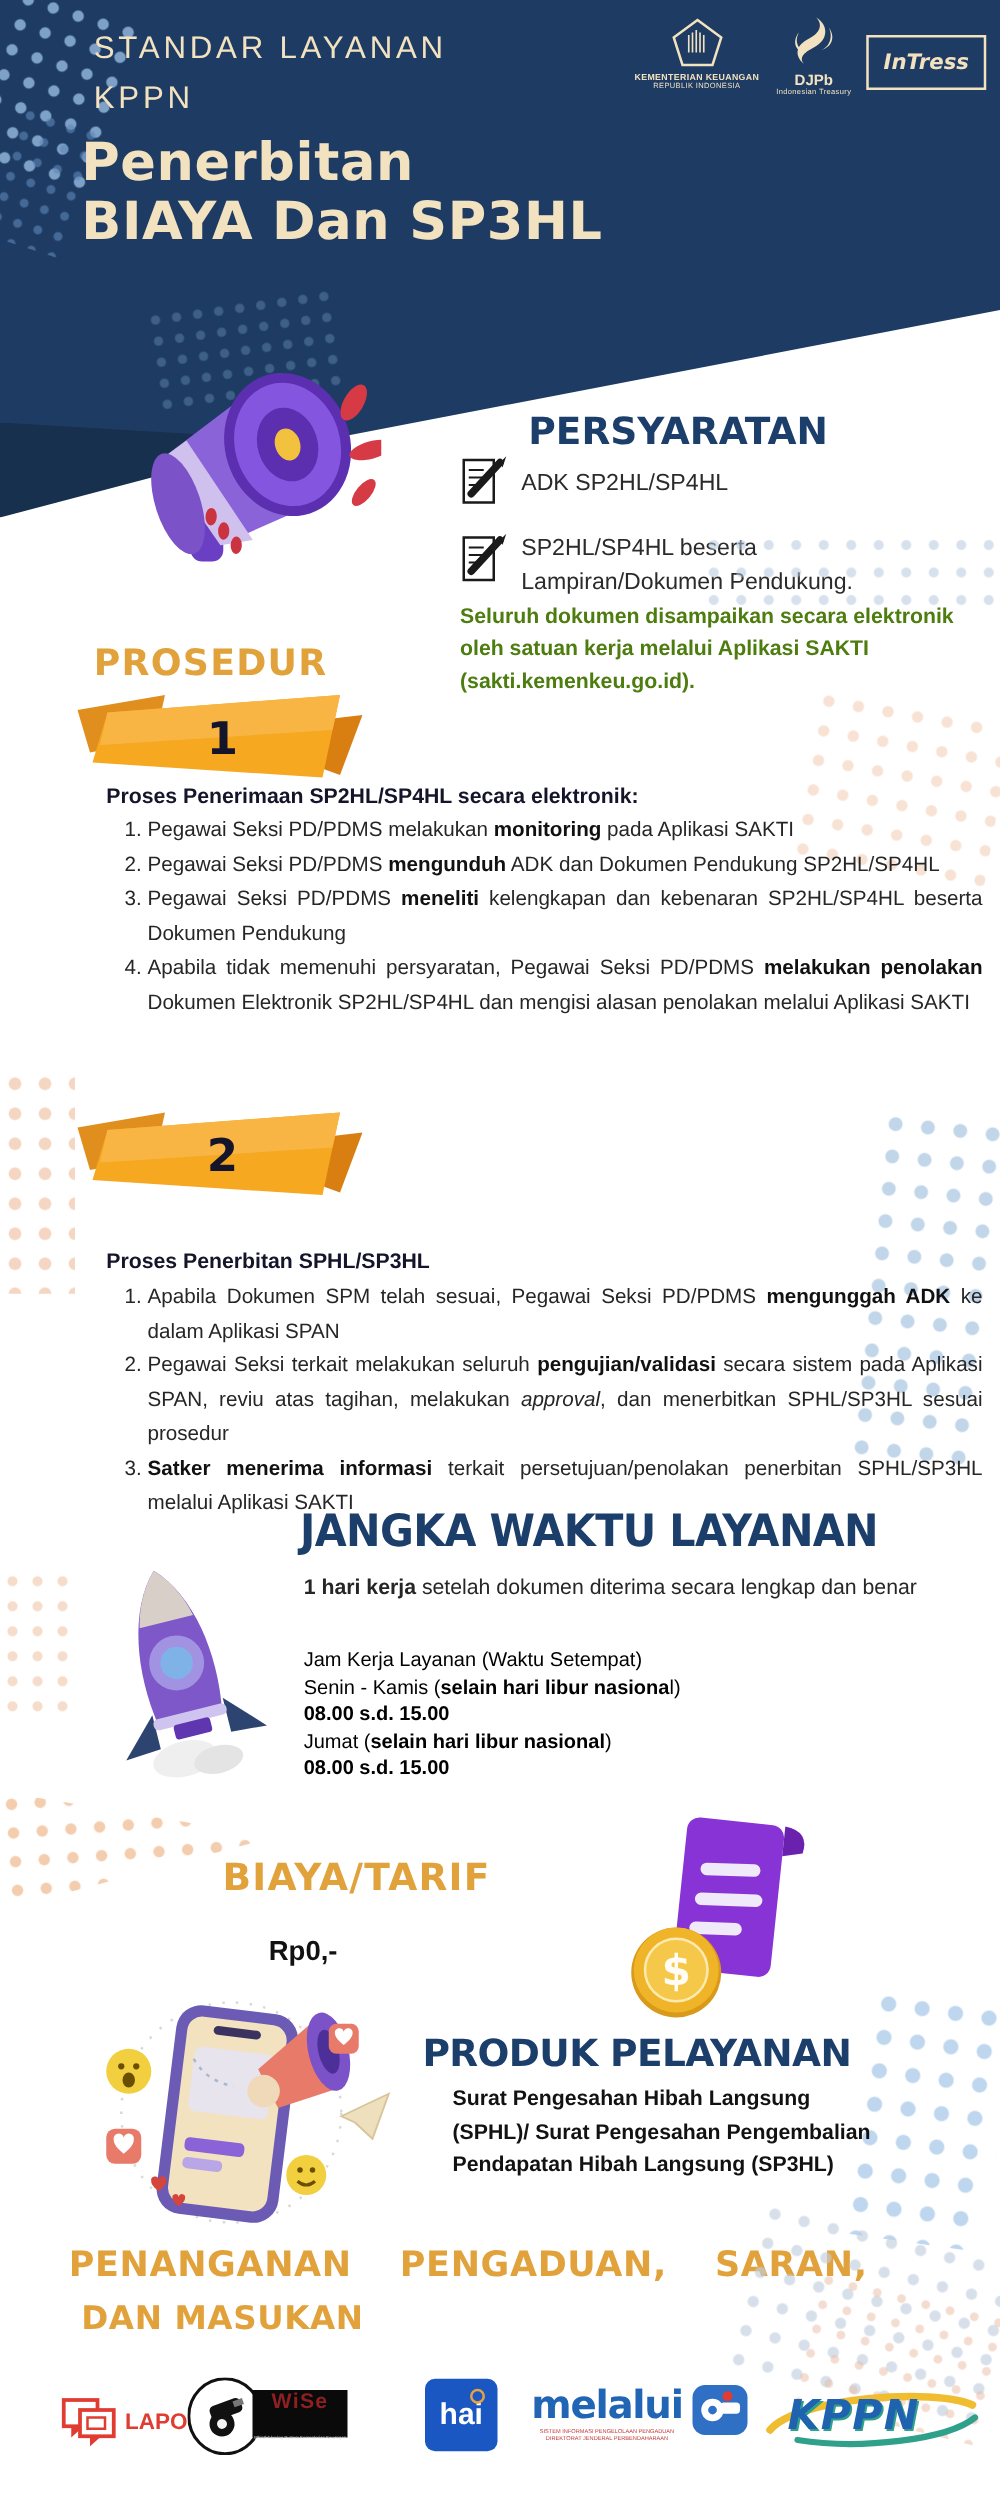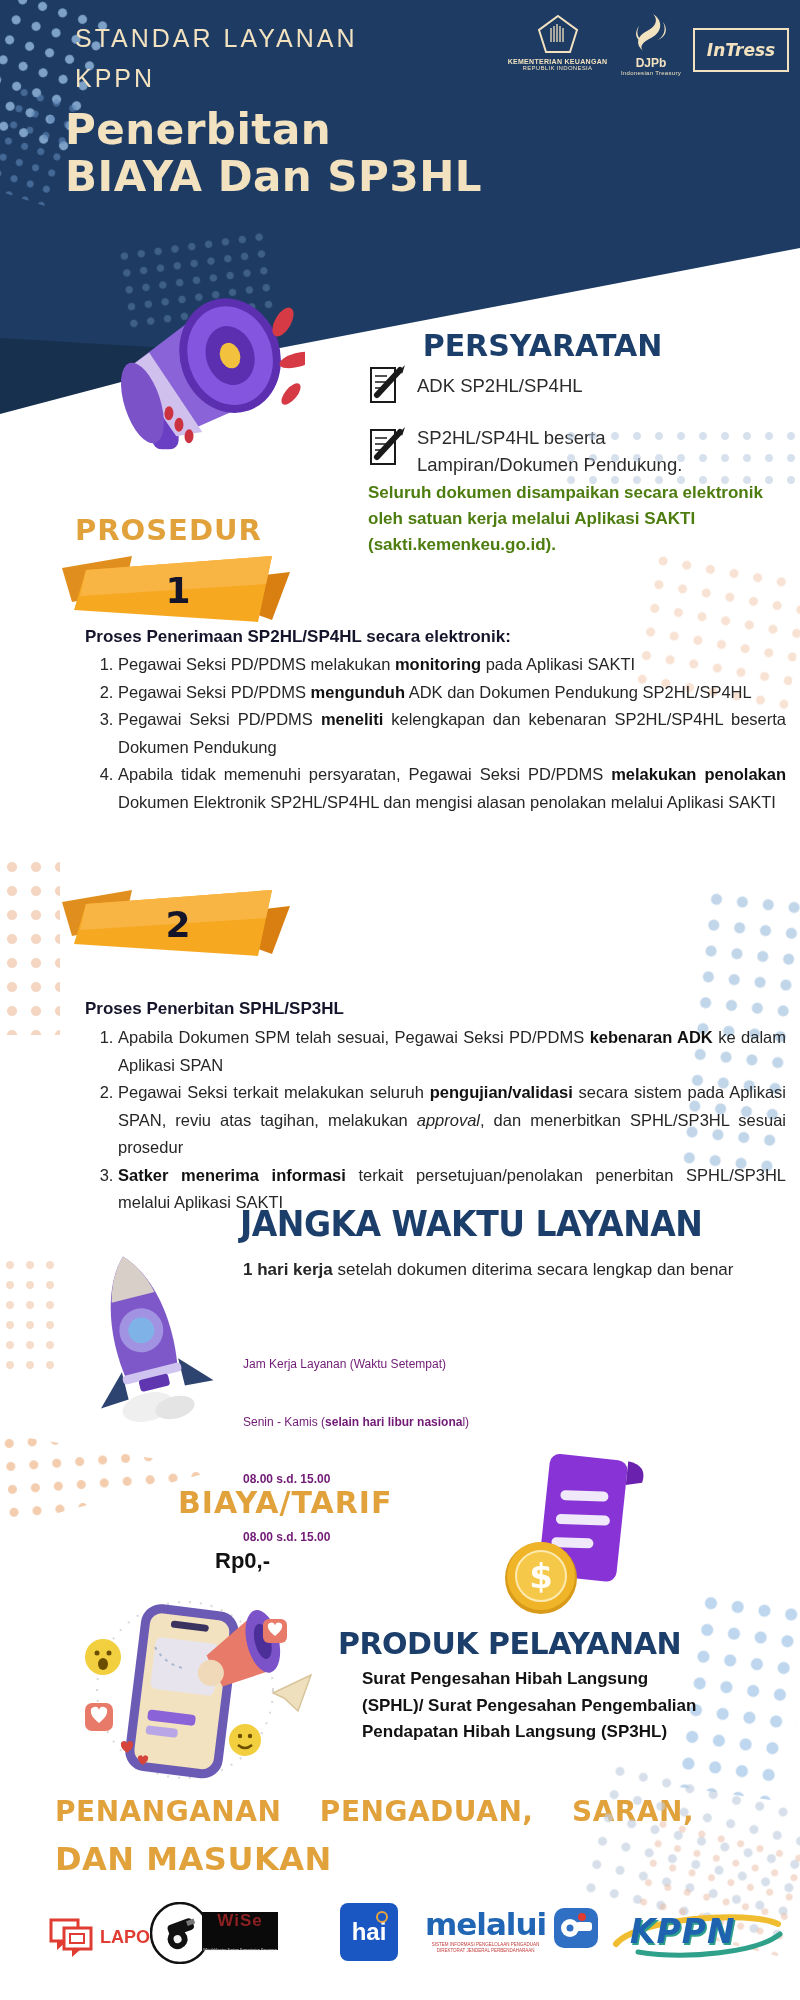--- a/index.html
+++ b/index.html
@@ -33,21 +33,21 @@
 
   
   .step-title{font-size:17px;font-weight:700;color:#14142a;}
   ol.steps{margin:0;padding-left:22px;font-size:16.5px;line-height:27.5px;color:#262626;
            text-align:justify;}
   ol.steps li{margin:0;}
   ol.steps b{color:#111;}
 
   
   .jw-body{font-size:17px;line-height:27px;color:#262626;text-align:justify;}
-  .jam-line{font-size:12px;line-height:21.5px;color:#701a75;margin-top:36px;}
+  .jam-line{font-size:16px;line-height:21.5px;color:#000000;}
 
   
   .produk-body{font-size:17px;font-weight:700;line-height:26.5px;color:#121212;}
 
   
   .lapor-text{color:#e03c31;font-weight:800;font-size:18px;}
   .wise-box{background:#0a0a0a;color:#9c2b2b;display:flex;flex-direction:column;
             align-items:center;justify-content:center;gap:17px;}
   .wise-name{font-size:17px;font-weight:700;letter-spacing:1px;color:#8d2020;}
   .wise-sub{font-size:3.5px;color:#e8e8e8;white-space:nowrap;}
@@ -181,33 +181,34 @@
       <polygon points="2,20 72,8 64,44 12,54" fill="#e08f1f"></polygon>
       <polygon points="196,28 230,24 212,72 190,64" fill="#d97f12"></polygon>
       <polygon points="26,22 212,8 198,74 14,62" fill="#f6a821"></polygon>
       <polygon points="26,22 212,8 206,36 20,48" fill="#f9b544"></polygon>
       <text x="118" y="55" text-anchor="middle" font-size="36" font-weight="bold" font-family="DejaVu Sans, sans-serif" fill="#14142a">2</text>
     </svg>
   </div>
 
   <div class="abs step-title" style="left:85px;top:999px;">Proses Penerbitan SPHL/SP3HL</div>
   <ol class="abs steps" style="left:96px;top:1024px;width:668px;">
-    <li>Apabila Dokumen SPM telah sesuai, Pegawai Seksi PD/PDMS <b>kebenaran ADK</b> ke dalam Aplikasi SPAN</li>
+    <li>Apabila Dokumen SPM telah sesuai, Pegawai Seksi PD/PDMS <b>mengunggah ADK</b> ke dalam Aplikasi SPAN</li>
     <li>Pegawai Seksi terkait melakukan seluruh <b>pengujian/validasi</b> secara sistem pada Aplikasi SPAN, reviu atas tagihan, melakukan <i>approval</i>, dan menerbitkan SPHL/SP3HL sesuai prosedur</li>
     <li><b>Satker menerima informasi</b> terkait persetujuan/penolakan penerbitan SPHL/SP3HL melalui Aplikasi SAKTI</li>
   </ol>
 
   <div class="abs h-navy" style="left:240px;top:1203px;font-size:33px;letter-spacing:-.5px;transform:scaleY(1.08);transform-origin:top left;">JANGKA WAKTU LAYANAN</div>
 
   <div class="abs jw-body" style="left:243px;top:1256px;width:528px;"><b>1 hari kerja</b> setelah dokumen diterima secara lengkap dan benar</div>
 
   <div class="abs" style="left:243px;top:1318px;width:520px;">
     <div class="jam-line">Jam Kerja Layanan (Waktu Setempat)</div>
     <div class="jam-line">Senin - Kamis (<b>selain hari libur nasiona</b>l)</div>
     <div class="jam-line"><b>08.00 s.d. 15.00</b></div>
+    <div class="jam-line">Jumat (<b>selain hari libur nasional</b>)</div>
     <div class="jam-line"><b>08.00 s.d. 15.00</b></div>
   </div>
 
   <svg class="abs" style="left:68px;top:1238px;" width="150" height="190" viewBox="0 0 150 190">
     <g transform="rotate(-14 75 95)">
       <ellipse cx="62" cy="168" rx="26" ry="14" fill="#efefef"></ellipse>
       <ellipse cx="88" cy="175" rx="20" ry="11" fill="#e4e4e4"></ellipse>
       <path d="M45 128 L16 158 L45 156 Z" fill="#2e4470"></path>
       <path d="M103 128 L132 158 L103 156 Z" fill="#2e4470"></path>
       <path d="M74 16 C100 42 108 92 100 138 L48 138 C40 92 48 42 74 16 Z" fill="#7e57c8"></path>
@@ -276,21 +277,21 @@
     <path d="M100 62 q10 18 32 22" stroke="#a8b8d0" stroke-width="2" fill="none" stroke-dasharray="3 5"></path>
   </svg>
 
   <div class="dots" style="left:685px;top:1595px;width:115px;height:200px;opacity:.75;transform:rotate(8deg);
               background-image:radial-gradient(#a8c8e8 5.5px,transparent 6.5px);background-size:27px 27px;"></div>
 
   <div class="abs h-navy" style="left:338px;top:1626px;font-size:30px;letter-spacing:-.5px;">PRODUK PELAYANAN</div>
   <div class="abs produk-body" style="left:362px;top:1666px;width:335px;">Surat Pengesahan Hibah Langsung (SPHL)/ Surat Pengesahan Pengembalian Pendapatan Hibah Langsung (SP3HL)</div>
 
   <div class="abs h-orange" style="left:55px;top:1795px;font-size:28px;letter-spacing:.5px;word-spacing:9px;white-space:pre;">PENANGANAN  PENGADUAN,  SARAN,</div>
-  <div class="abs h-orange" style="left:55px;top:1840px;font-size:32px;letter-spacing:.5px;">DAN MASUKAN</div>
+  <div class="abs h-orange" style="left:65px;top:1840px;font-size:26px;letter-spacing:.5px;">DAN MASUKAN</div>
 
   <div class="dots" style="left:590px;top:1780px;width:210px;height:150px;opacity:.65;transform:rotate(14deg);
               background-image:radial-gradient(#c2cfde 4px,transparent 5px);background-size:24px 24px;"></div>
   <div class="dots" style="left:640px;top:1830px;width:160px;height:110px;opacity:.5;transform:rotate(14deg);
               background-image:radial-gradient(#e8b9a0 3px,transparent 4px);background-size:20px 20px;"></div>
 
   <div class="abs" style="left:48px;top:1916px;display:flex;align-items:center;gap:4px;">
     <svg width="48" height="42" viewBox="0 0 48 42">
       <rect x="3" y="4" width="27" height="21" fill="#fff" stroke="#e03c31" stroke-width="3"></rect>
       <polygon points="9,25 9,34 19,25" fill="#e03c31"></polygon>

